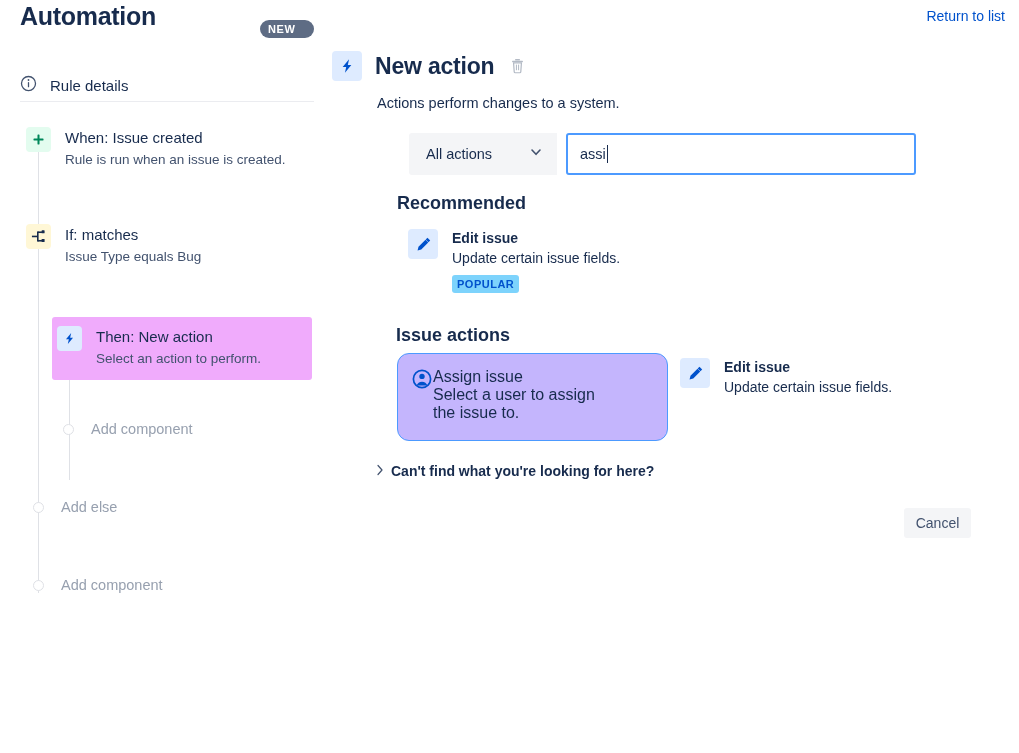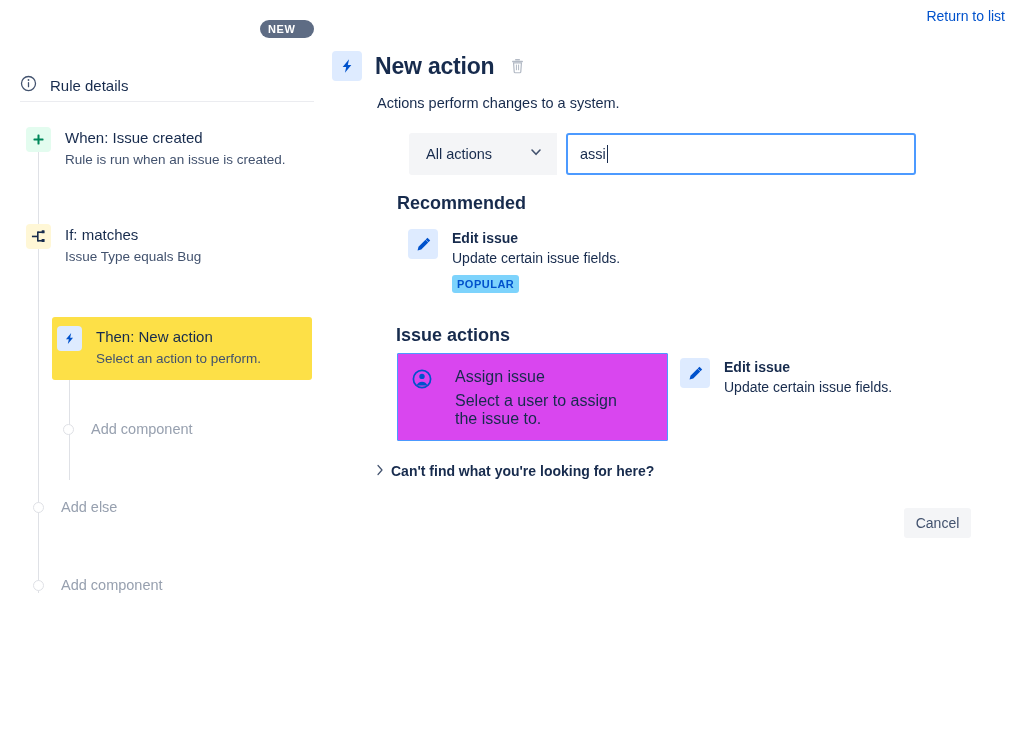--- a/index.html
+++ b/index.html
@@ -66,21 +66,21 @@
   }
   .sq-green { background: #e3fcef; }
   .sq-yellow { background: #fff7d6; }
   .sq-blue  { background: #deebff; }
 
   .node-when { left: 26px; top: 72px; }
   .node-if   { left: 26px; top: 169px; }
 
   .node-then {
     left: 52px; top: 262px; width: 260px;
-    background: #fde047; border-radius: 3px;
+    background: #f0abfc; border-radius: 3px;
     padding: 9px 0 11px 5px;
   }
 
   .ghost {
     position: absolute; display: flex; align-items: center; gap: 17px;
     cursor: pointer; color: #97a0af; font-size: 14.5px; text-align: right;
   }
   .ghost-circle {
     width: 11px; height: 11px; border-radius: 50%;
     border: 1.4px solid #dfe1e6; background: #fff; flex: 0 0 auto;
@@ -141,25 +141,25 @@
   .ai-recommended { left: 76px; top: 229px; width: 300px; }
   .popular-badge {
     display: inline-block; margin-top: 7px;
     background: #7dd3fc; color: #0052cc;
     font-size: 11px; font-weight: bold; letter-spacing: 0.5px;
     padding: 3px 5px; border-radius: 3px;
   }
 
   .card {
     position: absolute; left: 65px; top: 353px; width: 271px; height: 88px;
-    border: 1px solid #4c9aff; border-radius: 1px; background: #d946ef;
-    padding: 14px 0 0 13px; display: flex; gap: 22px; align-items: flex-start;
+    border: 1px solid #4c9aff; border-radius: 12px; background: #c4b5fd;
+    padding: 14px 0 0 13px; display: flex; gap: 0; align-items: flex-start;
     cursor: pointer;
   }
-  .card .a-sub { max-width: 185px; margin-top: 6px; }
+  .card .a-sub { max-width: 185px; }
 
   .ai-edit-right { left: 348px; top: 358px; width: 300px; }
 
   .find-row {
     position: absolute; left: 44px; top: 462px;
     display: flex; align-items: center; gap: 7px; cursor: pointer;
   }
   .find-row .txt { font-size: 14px; font-weight: bold; color: #172b4d; }
 
   .cancel-btn {
@@ -168,20 +168,21 @@
     border: none; border-radius: 3px;
     font-family: "Liberation Sans", sans-serif;
     font-size: 14px; color: #42526e; cursor: pointer;
   }
 </style>
 </head>
 <body>
 
 <div class="page">
 
+  <div class="app-title">Automation</div>
   <div class="new-badge">NEW</div>
   <div class="return-link">Return to list</div>
 
   <div class="rail">
 
     <div class="rule-details">
       <span>
         <svg width="17" height="17" viewBox="0 0 16 16">
           <circle cx="8" cy="8" r="6.6" fill="none" stroke="#42526e" stroke-width="1.2"></circle>
           <circle cx="8" cy="4.7" r="0.85" fill="#42526e"></circle>

